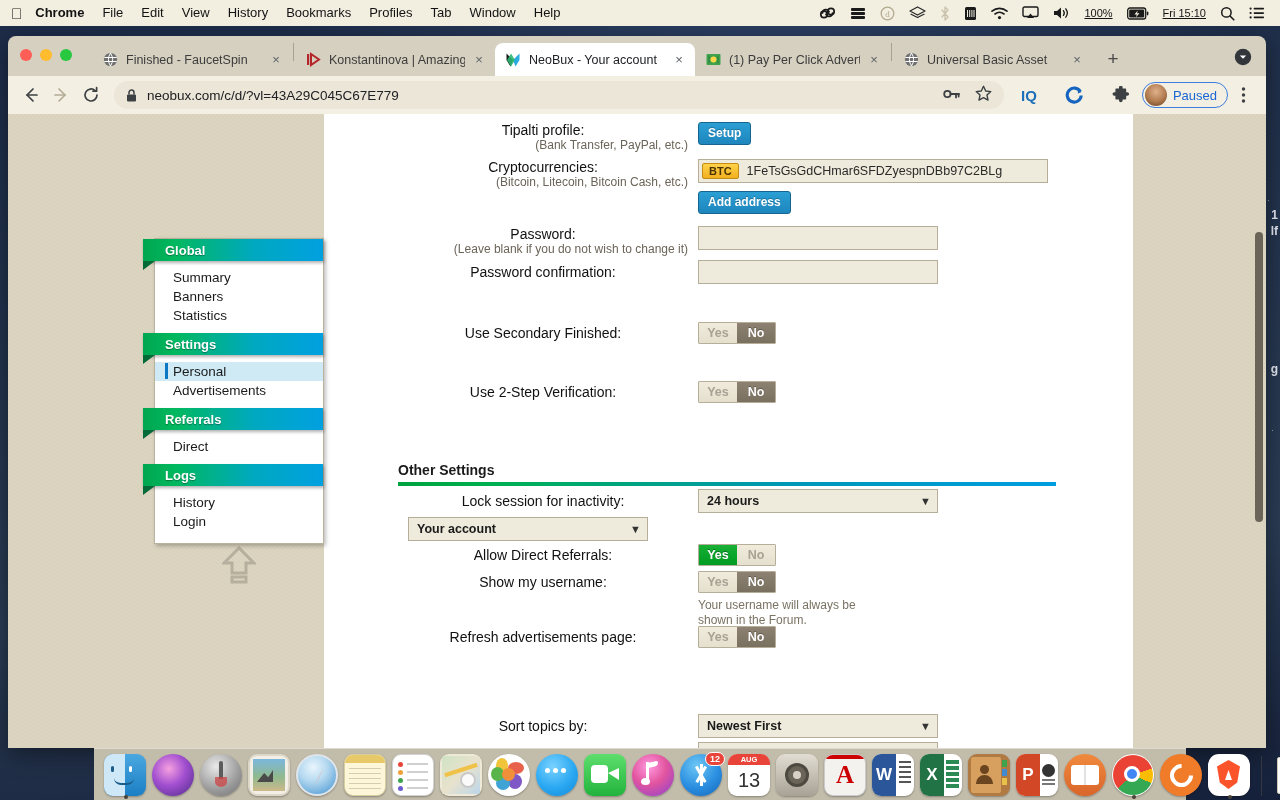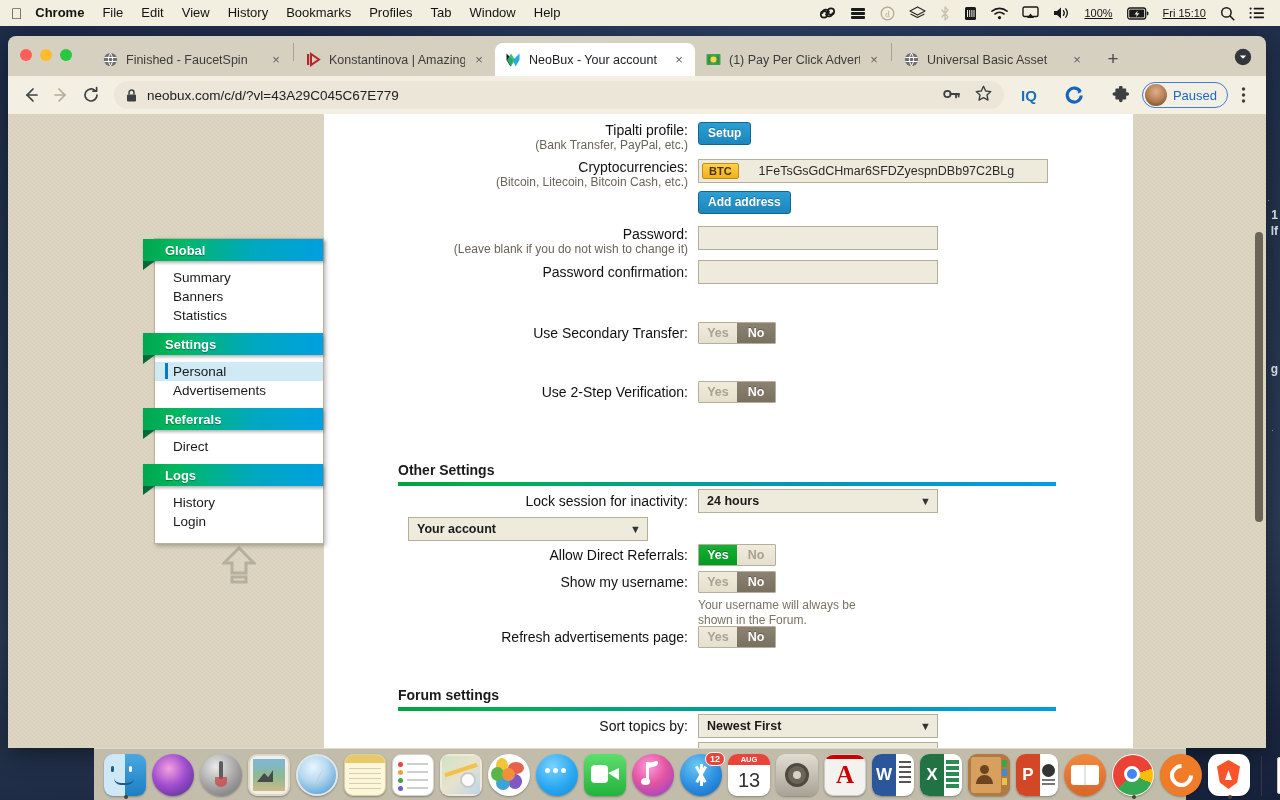--- a/index.html
+++ b/index.html
@@ -133,32 +133,32 @@
   .nav-group .pad-top { height: 5px; }
   .nav-group .pad-bot { height: 8px; }
 
   #top-arrow {
     position:absolute; left:214px; top:432px; width:34px; height:40px; z-index:2; opacity:.55;
   }
 
   
   .frow { position:absolute; display:flex; }
   .lbl-col { text-align:right; font-size:13.5px; color:#111; }
-  .lbl-main { font-size: 14px; color:#111; }
+  .lbl-main { font-size: 14px; color:#111;text-align:center; }
   .lbl-sub { font-size: 12px; color:#6b6458; }
 
   .btn-blue {
     background: linear-gradient(to bottom, #2b9fd4 0%, #1d86bd 100%);
     border: 1px solid #15668f; border-radius: 3px; color:#fff;
     font-size: 12px; font-weight: bold; padding: 4px 9px; text-shadow: 0 -1px 0 rgba(0,0,0,.25);
     display:inline-block; line-height: 13px;
   }
   .crypto-field {
     width: 350px; height: 24px; background:#efebdc; border:1px solid #b6ae98;
-    display:flex; align-items:center; font-size: 12.5px; color:#2a2a2a;gap:12px;
+    display:flex; align-items:center; font-size: 12.5px; color:#2a2a2a;
   }
   .btc-badge {
     background: linear-gradient(to bottom, #ffd24a, #f2b01e); border:1px solid #c48c12;
     color:#4a3300; font-size:11px; font-weight:bold; padding:1px 6px; margin:0 8px 0 3px;
     border-radius:2px;
   }
   .inp {
     width: 240px; height: 24px; background:#efebdc; border:1px solid #b6ae98;
   }
   .toggle {
@@ -570,21 +570,21 @@
       <div class="lbl-col" style="width:290px;">
         <div class="lbl-main">Password confirmation:</div>
       </div>
       <div style="margin-left:10px;">
         <input class="inp" type="password" value="" style="">
       </div>
     </div>
 
     <div class="frow" style="left:390px; top:208px; width:660px; align-items:center;">
       <div class="lbl-col" style="width:290px;">
-        <div class="lbl-main">Use Secondary Transfer:</div>
+        <div class="lbl-main">Use Secondary Finished:</div>
       </div>
       <div style="margin-left:10px;">
         <div class="toggle">
           <span class="tg-off-yes">Yes</span>
           <span class="tg-on-no">No</span>
         </div>
       </div>
     </div>
 
     <div class="frow" style="left:390px; top:267px; width:660px; align-items:center;">
@@ -658,24 +658,20 @@
         <div class="lbl-main">Refresh advertisements page:</div>
       </div>
       <div style="margin-left:10px;">
         <div class="toggle">
           <span class="tg-off-yes">Yes</span>
           <span class="tg-on-no">No</span>
         </div>
       </div>
     </div>
 
-    <div style="position:absolute; left:390px; top:573px;">
-      <div class="section-title">Forum settings</div>
-      <div class="section-rule" style="margin-top:4px;"></div>
-    </div>
 
     <div class="frow" style="left:390px; top:600px; width:660px; align-items:center;">
       <div class="lbl-col" style="width:290px;">
         <div class="lbl-main">Sort topics by:</div>
       </div>
       <div style="margin-left:10px;">
         <div class="sel">
           <span>Newest First</span>
           <span class="caret">▼</span>
         </div>

